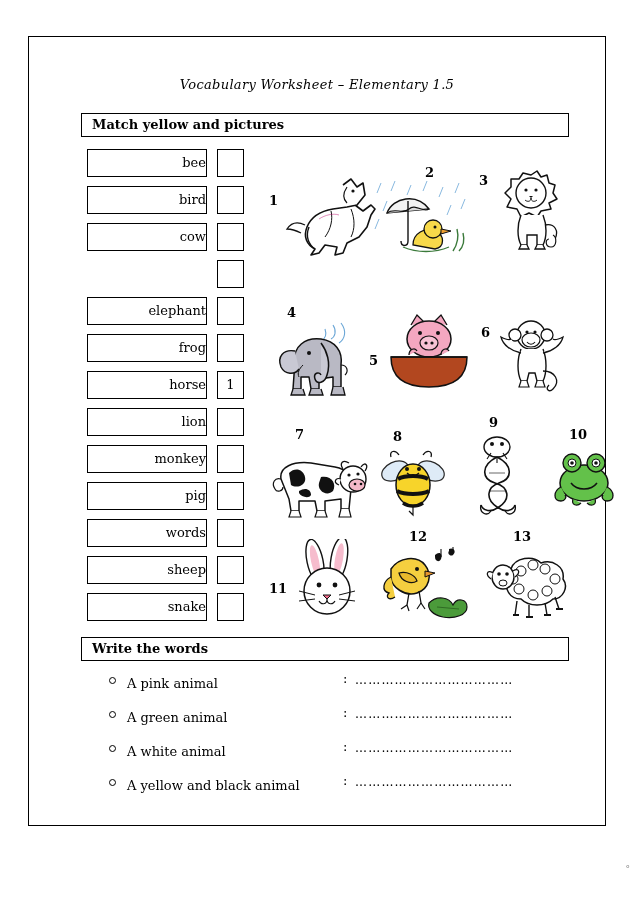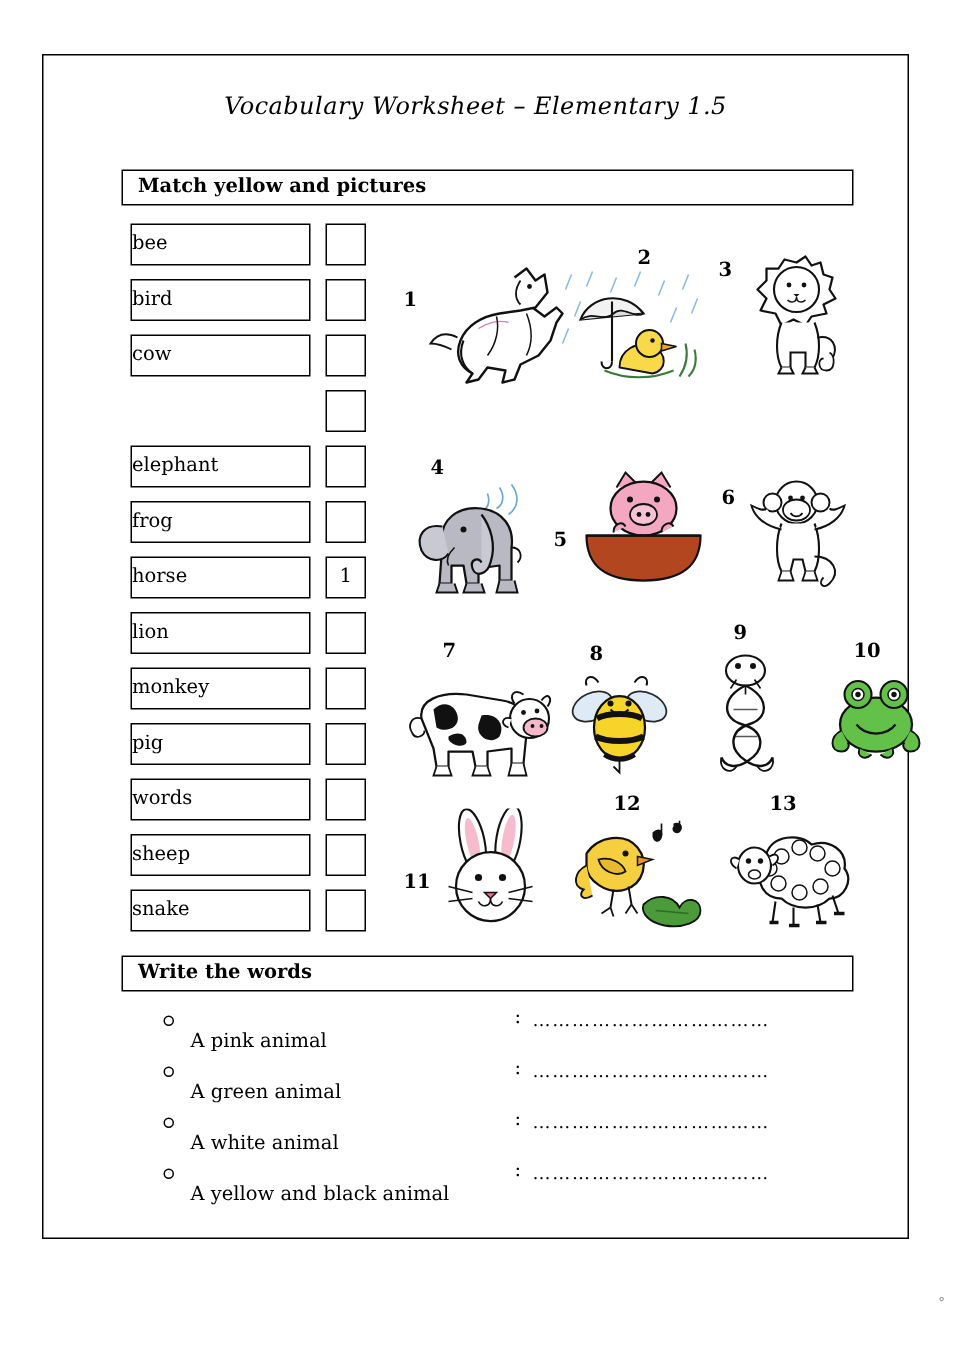--- a/index.html
+++ b/index.html
@@ -26,25 +26,25 @@
     top: 36px;
     width: 578px;
     height: 790px;
     border: 1px solid #000000;
     background: #ffffff;
     box-sizing: border-box;
   }
   .ws-title {
     position: absolute;
     left: 0;
-    top: 24px;
+    top: 40px;
     width: 100%;
     text-align: center;
     font-family: "DejaVu Serif", serif;
-    font-size: 16px;
+    font-size: 13px;
     font-style: italic;
     letter-spacing: 0.3px;
   }
   .section-bar {
     position: absolute;
     left: 52px;
     width: 488px;
     height: 24px;
     border: 1px solid #000000;
     box-sizing: border-box;
@@ -74,21 +74,21 @@
   }
   .word-box {
     position: absolute;
     left: 0;
     top: 0;
     width: 120px;
     height: 28px;
     border: 1px solid #000000;
     box-sizing: border-box;
     background: #ffffff;
-    text-align: left;
+    text-align: right;
     line-height: 26px;
     font-family: "DejaVu Serif", serif;
     font-size: 13px;
   }
   .answer-box {
     position: absolute;
     left: 130px;
     top: 0;
     width: 27px;
     height: 28px;
@@ -142,21 +142,21 @@
     top: 6px;
     width: 5px;
     height: 5px;
     border: 1px solid #000;
     border-radius: 50%;
     background: #fff;
   }
   .write-label {
     position: absolute;
     left: 24px;
-    top: 16px;
+    top: 5px;
     text-align: center;
   }
   .write-colon {
     position: absolute;
     left: 240px;
     top: 0;
   }
   .write-dots {
     position: absolute;
     left: 252px;

